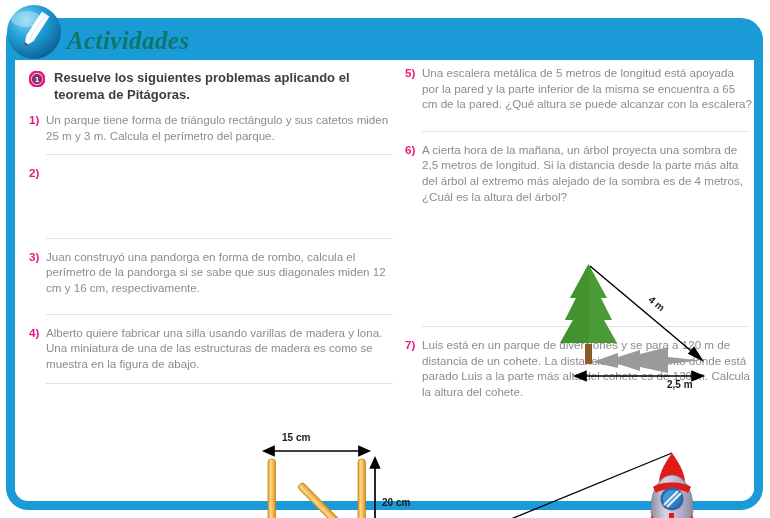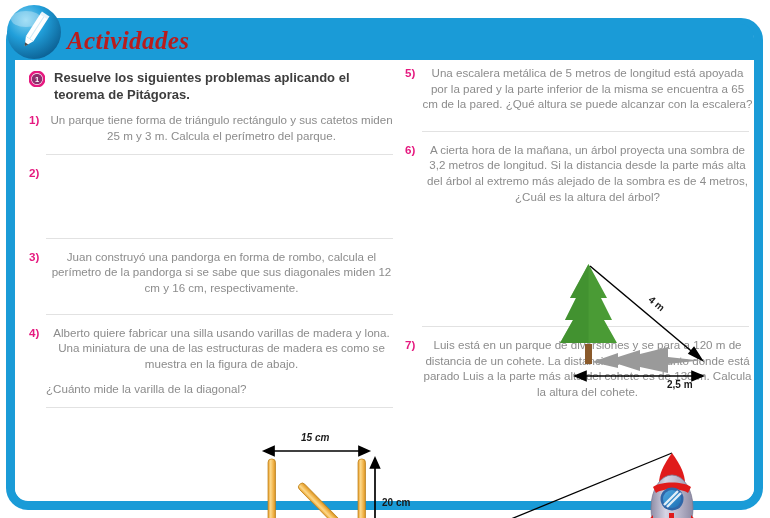--- a/index.html
+++ b/index.html
@@ -46,21 +46,21 @@
     border-top-right-radius: 14px;
   }
   .header-title {
     position: absolute;
     left: 67px;
     top: 27px;
     font-family: "Liberation Serif", serif;
     font-style: italic;
     font-weight: bold;
     font-size: 25px;
-    color: #b91c1c;
+    color: #0f766e;
     letter-spacing: 0.4px;
   }
 
   
   .pencil-badge {
     position: absolute;
     left: 4px;
     top: 2px;
     width: 60px;
     height: 60px;
@@ -130,21 +130,20 @@
     color: #e5197f;
     font-size: 11.6px;
     font-weight: bold;
     line-height: 15.6px;
   }
   .p-body {
     flex: 1 1 auto;
     font-size: 11.6px;
     color: #8c8c8c;
     line-height: 15.6px;
-    text-align: center;
   }
   .divider {
     height: 1px;
     background: #e2e2e2;
     margin: 9px 4px 10px 17px;
   }
   .sub-q {
     font-size: 11.6px;
     color: #8c8c8c;
     line-height: 15.6px;
@@ -246,35 +245,34 @@
       <div class="problem">
         <div class="p-num">3)</div>
         <div class="p-body">Juan construyó una pandorga en forma de rombo, calcula el perímetro de la pandorga si se sabe que sus diagonales miden 12 cm y 16 cm, respectivamente.</div>
       </div>
       <div class="divider" style="margin-top:16px;"></div>
 
       <div class="problem">
         <div class="p-num">4)</div>
         <div class="p-body">Alberto quiere fabricar una silla usando varillas de madera y lona. Una miniatura de una de las estructuras de madera es como se muestra en la figura de abajo.</div>
       </div>
-      <div class="sub-q">¿Cuánto mide la varilla de la diagonal?</div>
       <div class="divider" style="margin-top:10px;"></div>
     </div>
 
     <div class="col-right">
 
       <div class="problem">
         <div class="p-num">5)</div>
         <div class="p-body">Una escalera metálica de 5 metros de longitud está apoyada por la pared y la parte inferior de la misma se encuentra a 65 cm de la pared. ¿Qué altura se puede alcanzar con la escalera?</div>
       </div>
       <div class="divider" style="margin-top:17px;"></div>
 
       <div class="problem">
         <div class="p-num">6)</div>
-        <div class="p-body">A cierta hora de la mañana, un árbol proyecta una sombra de 3,2 metros de longitud. Si la distancia desde la parte más alta del árbol al extremo más alejado de la sombra es de 4 metros, ¿Cuál es la altura del árbol?</div>
+        <div class="p-body">A cierta hora de la mañana, un árbol proyecta una sombra de 2,5 metros de longitud. Si la distancia desde la parte más alta del árbol al extremo más alejado de la sombra es de 4 metros, ¿Cuál es la altura del árbol?</div>
       </div>
       <div class="divider" style="margin-top:120px;"></div>
 
       <div class="problem">
         <div class="p-num">7)</div>
         <div class="p-body">Luis está en un parque de diversiones y se para a 120 m de distancia de un cohete. La distancia desde el punto donde está parado Luis a la parte más alta del cohete es de 130 m. Calcula la altura del cohete.</div>
       </div>
     </div>
 
     <div class="fig-n">
@@ -305,21 +303,21 @@
         <g transform="rotate(-44.5 103.7 116.5)">
           <rect x="100" y="28" width="7.5" height="126" rx="3.4" fill="url(#woodg)" stroke="#b97c16" stroke-width="0.7"></rect>
         </g>
 
         <g stroke="#000000" stroke-width="1.7" fill="#000000">
           <line x1="117" y1="34" x2="117" y2="114"></line>
           <polygon points="117,27 112.6,37 121.4,37"></polygon>
           <polygon points="117,121 112.6,111 121.4,111"></polygon>
         </g>
       </svg>
-      <div class="dim-label" style="left:43px; top:1px;font-style:italic;">15 cm</div>
+      <div class="dim-label" style="left:24px; top:1px;">15 cm</div>
       <div class="dim-label" style="left:124px; top:66px;">20 cm</div>
     </div>
 
     <div class="fig-tree">
       <svg width="230" height="140" viewBox="0 0 230 140">
 
         <rect x="45" y="86" width="7" height="20" fill="#8a5a2b"></rect>
 
         <g fill="#4a9b35">
           <polygon points="48.5,6 30,40 36,40 25,62 33,62 20,85 77,85 64,62 72,62 61,40 67,40"></polygon>

